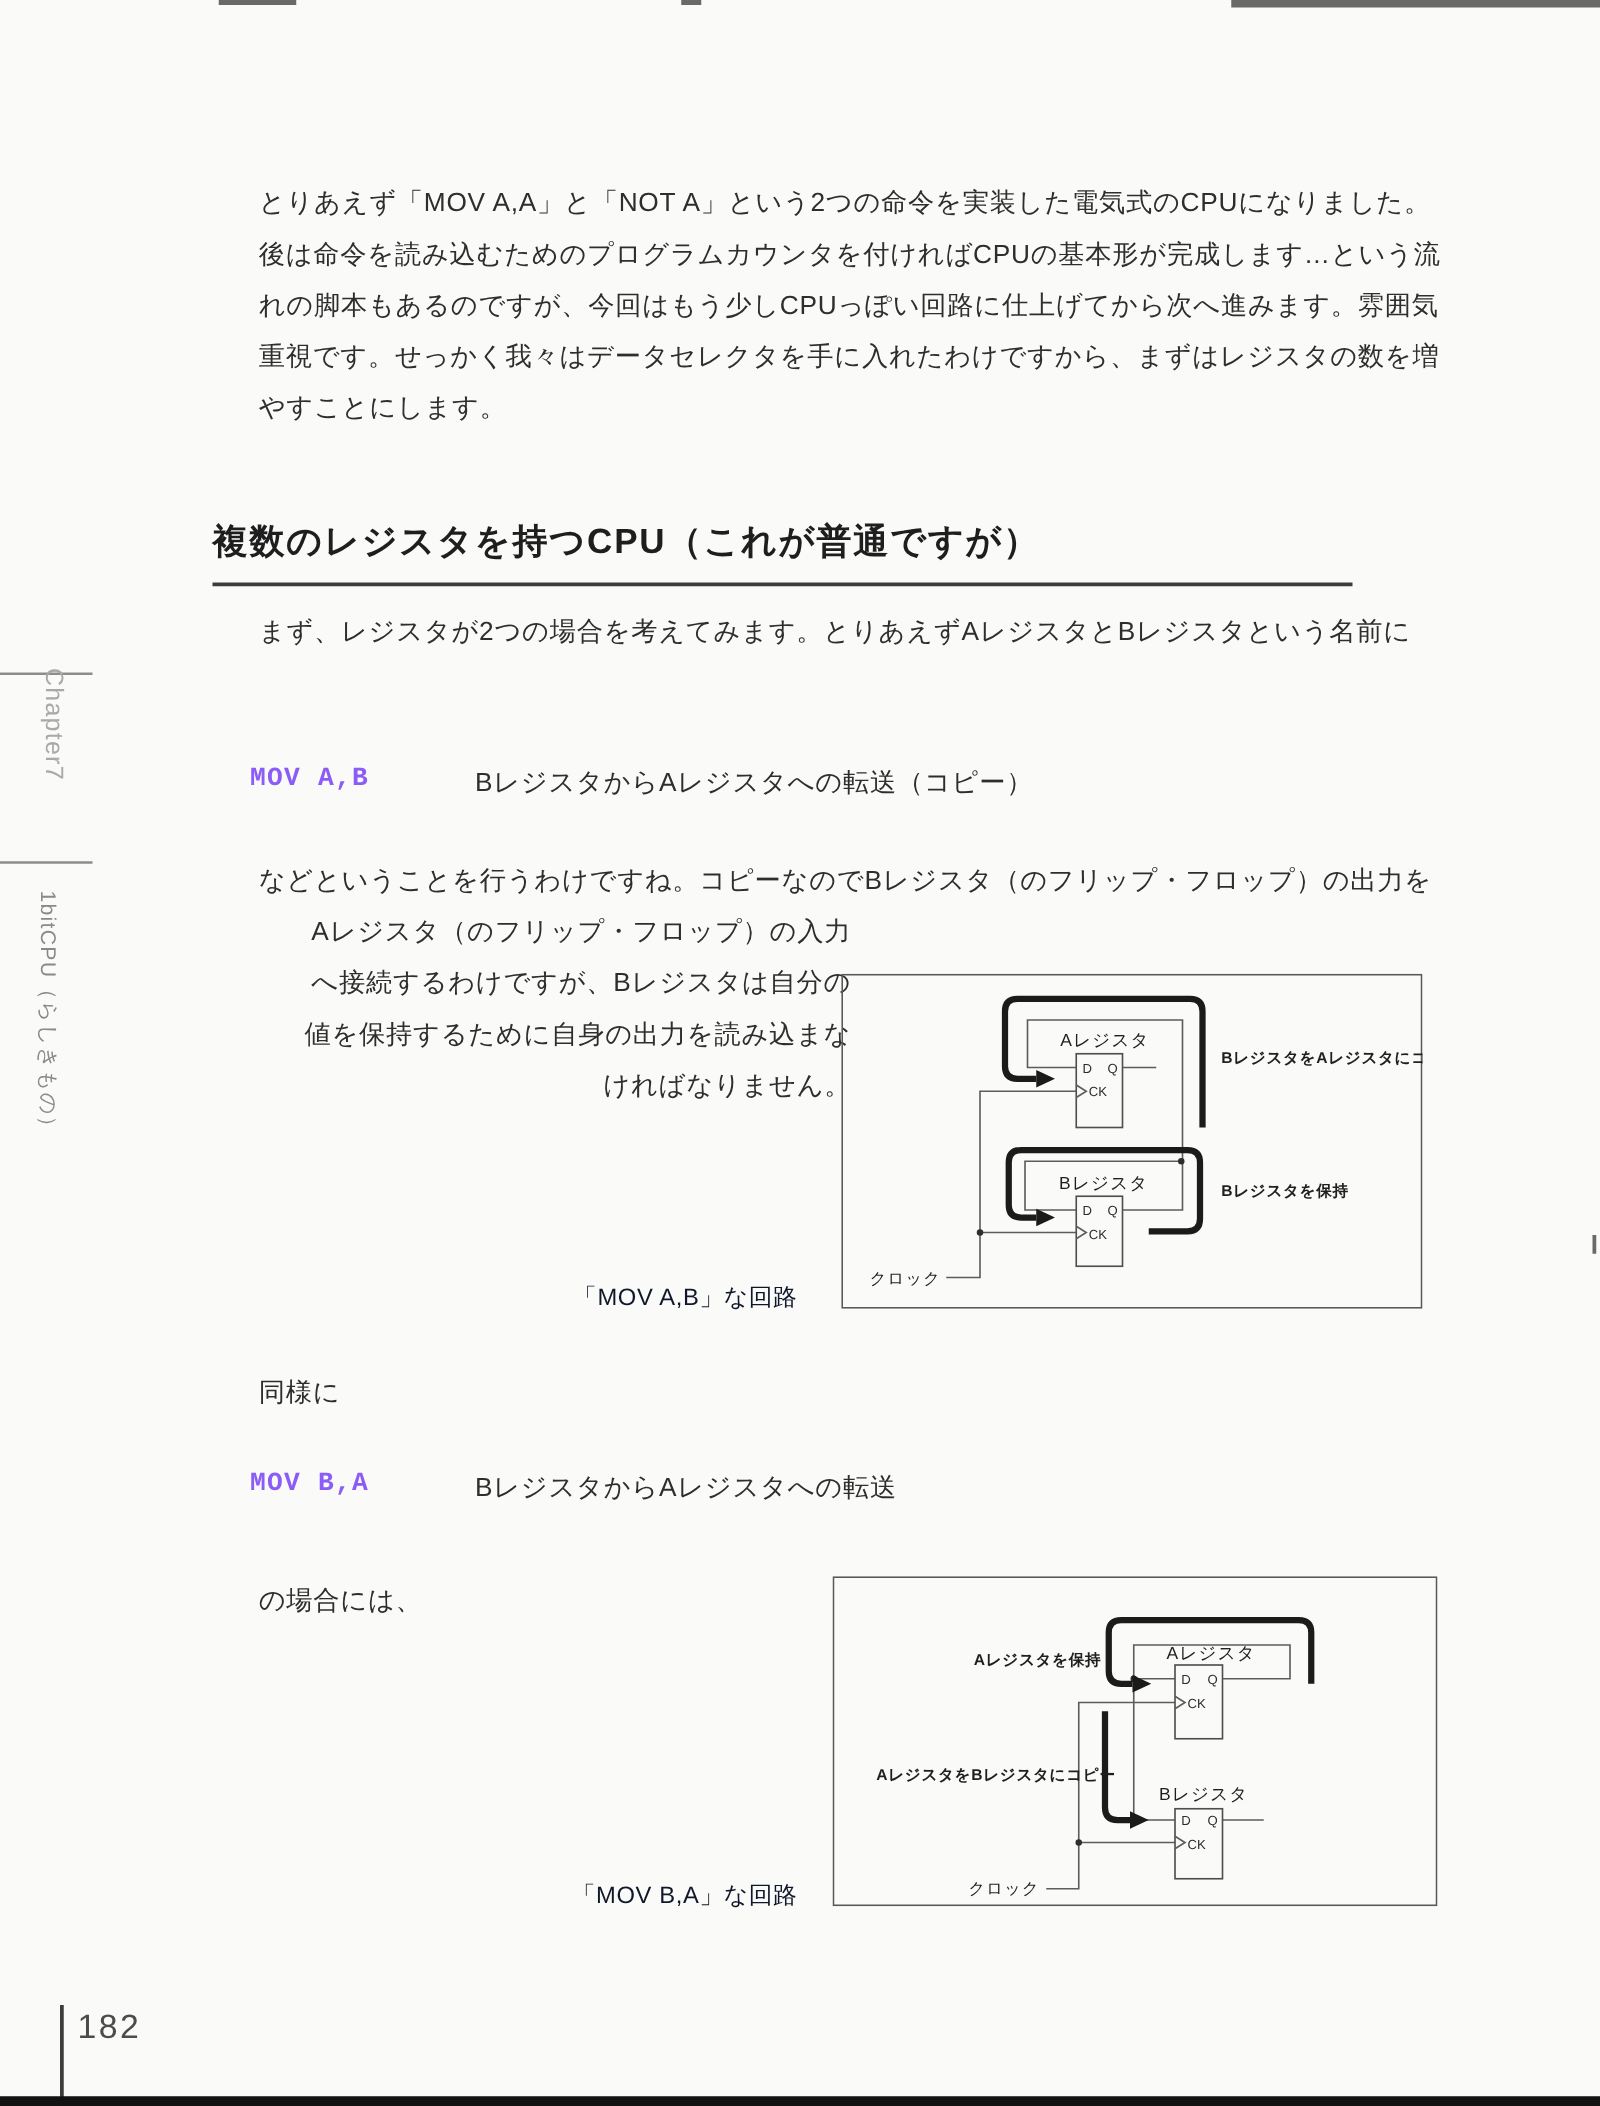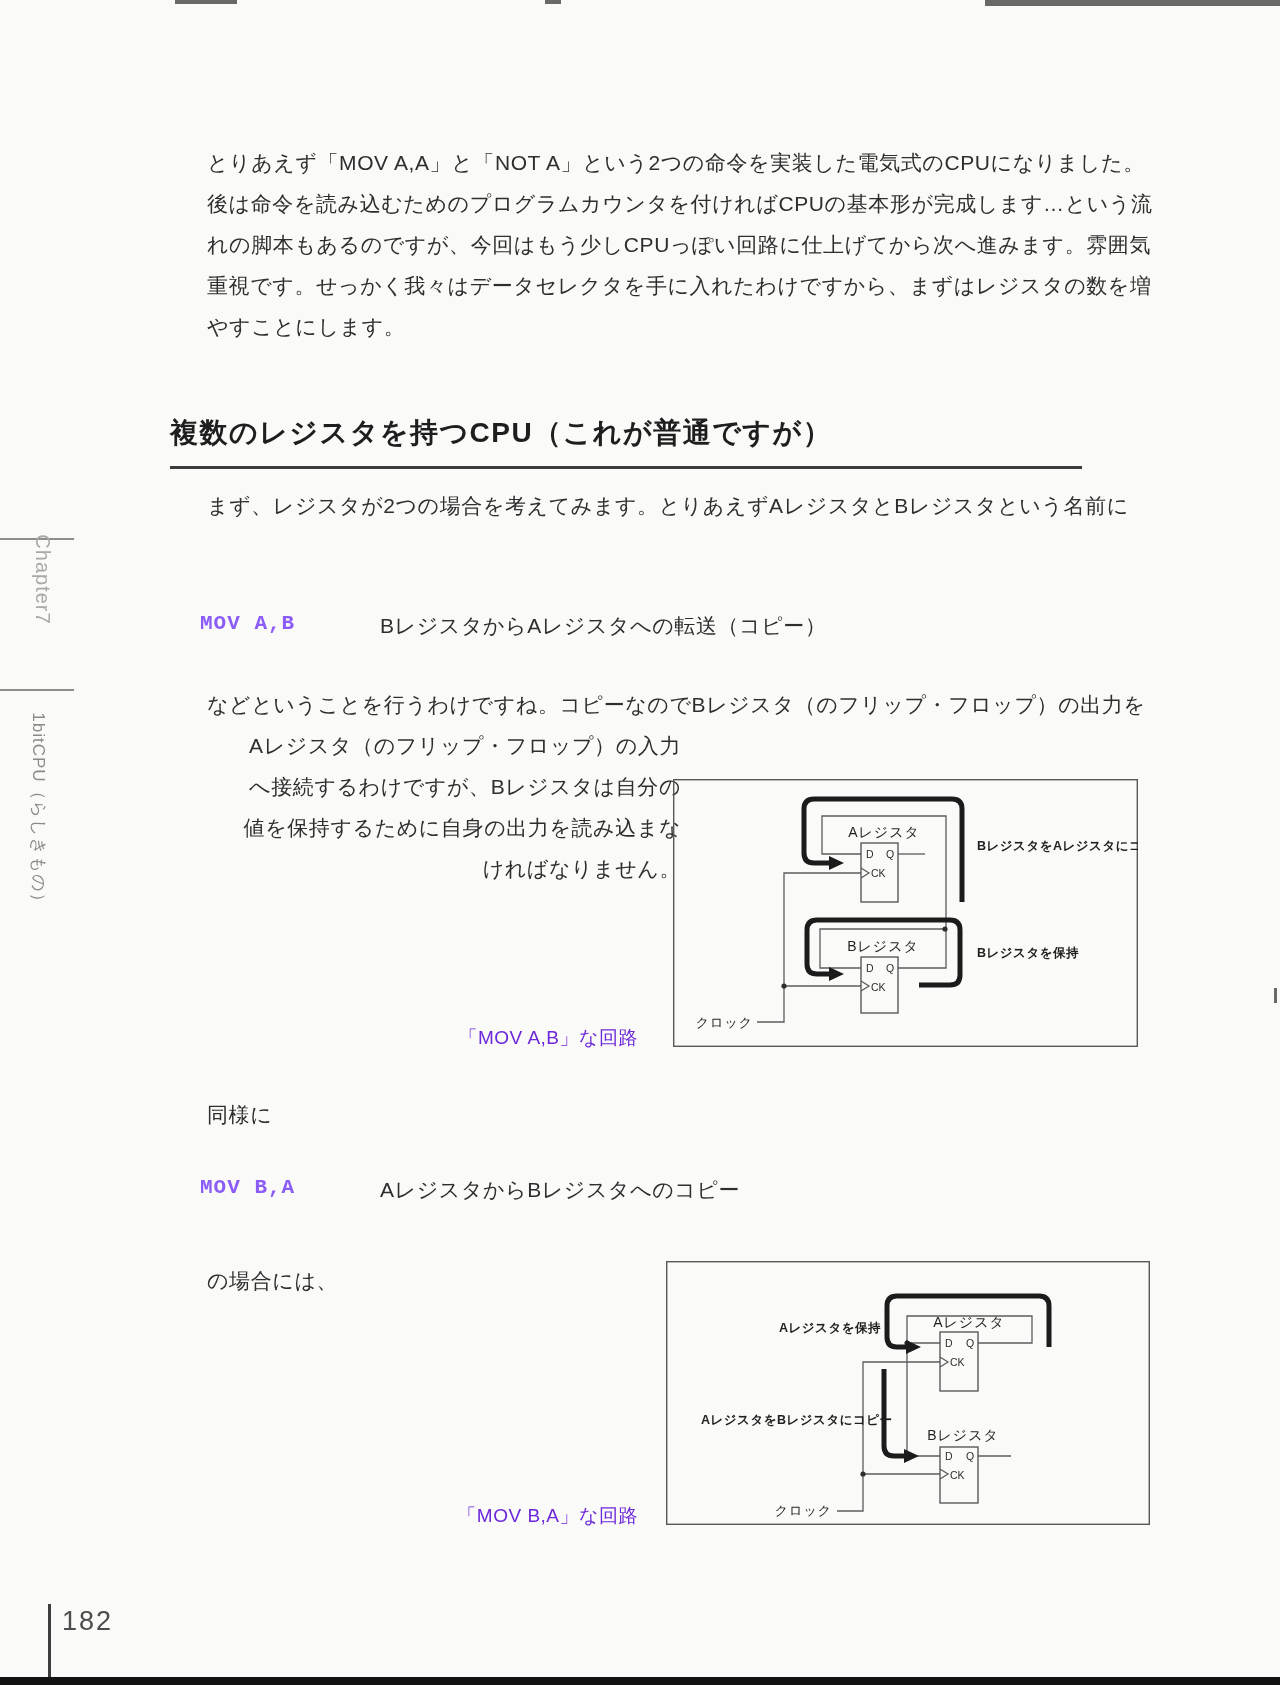--- a/index.html
+++ b/index.html
@@ -18,21 +18,21 @@
   .heading-rule{position:absolute;left:170px;top:466px;width:912px;height:3px;background:#3c3c3c;}
   .instr-row{position:absolute;height:30px;}
   .instr-code{
     position:absolute;left:30px;top:0;
     font-family:"Liberation Mono","DejaVu Sans Mono",monospace;
     font-weight:bold;font-size:21px;letter-spacing:1px;color:#8b5cf6;white-space:nowrap;
   }
   .instr-desc{position:absolute;left:210px;top:0;font-size:21px;letter-spacing:.6px;white-space:nowrap;}
   .diagram{position:absolute;}
   .diagram svg{display:block;}
-  .caption{position:absolute;font-size:19px;letter-spacing:.5px;color:#6d28d9;text-align:right;white-space:nowrap;}
+  .caption{position:absolute;font-size:19px;letter-spacing:.5px;color:#0f172a;text-align:right;white-space:nowrap;}
   
   .side-rule{position:absolute;left:0;height:2px;background:#8d8d8b;}
   .side-chapter{
     position:absolute;left:-28px;top:568px;width:140px;text-align:center;
     transform:rotate(90deg);transform-origin:center;
     font-size:20px;color:#a9a9a7;letter-spacing:1px;white-space:nowrap;
   }
   .side-title{
     position:absolute;left:-92px;top:800px;width:260px;text-align:center;
     transform:rotate(90deg);transform-origin:center;
@@ -137,21 +137,21 @@
     </svg>
   </div>
   <div class="caption" style="left:428px;top:1025px;width:210px;">「MOV A,B」な回路</div>
 
   <div class="body-text" style="left:170px;top:1094px;">
     <div>同様に</div>
   </div>
 
   <div class="instr-row" style="left:170px;top:1176px;width:912px;">
     <span class="instr-code">MOV B,A</span>
-    <span class="instr-desc">AレジスタからBレジスタへのコピー</span>
+    <span class="instr-desc">BレジスタからAレジスタへの転送</span>
   </div>
 
   <div class="body-text" style="left:170px;top:1260px;">
     <div>の場合には、</div>
   </div>
 
   <div class="diagram" style="left:666px;top:1261px;">
     <svg width="484" height="264" viewBox="0 0 484 264">
       <rect class="frame" x="0.7" y="0.7" width="482.6" height="262.6"></rect>
 

